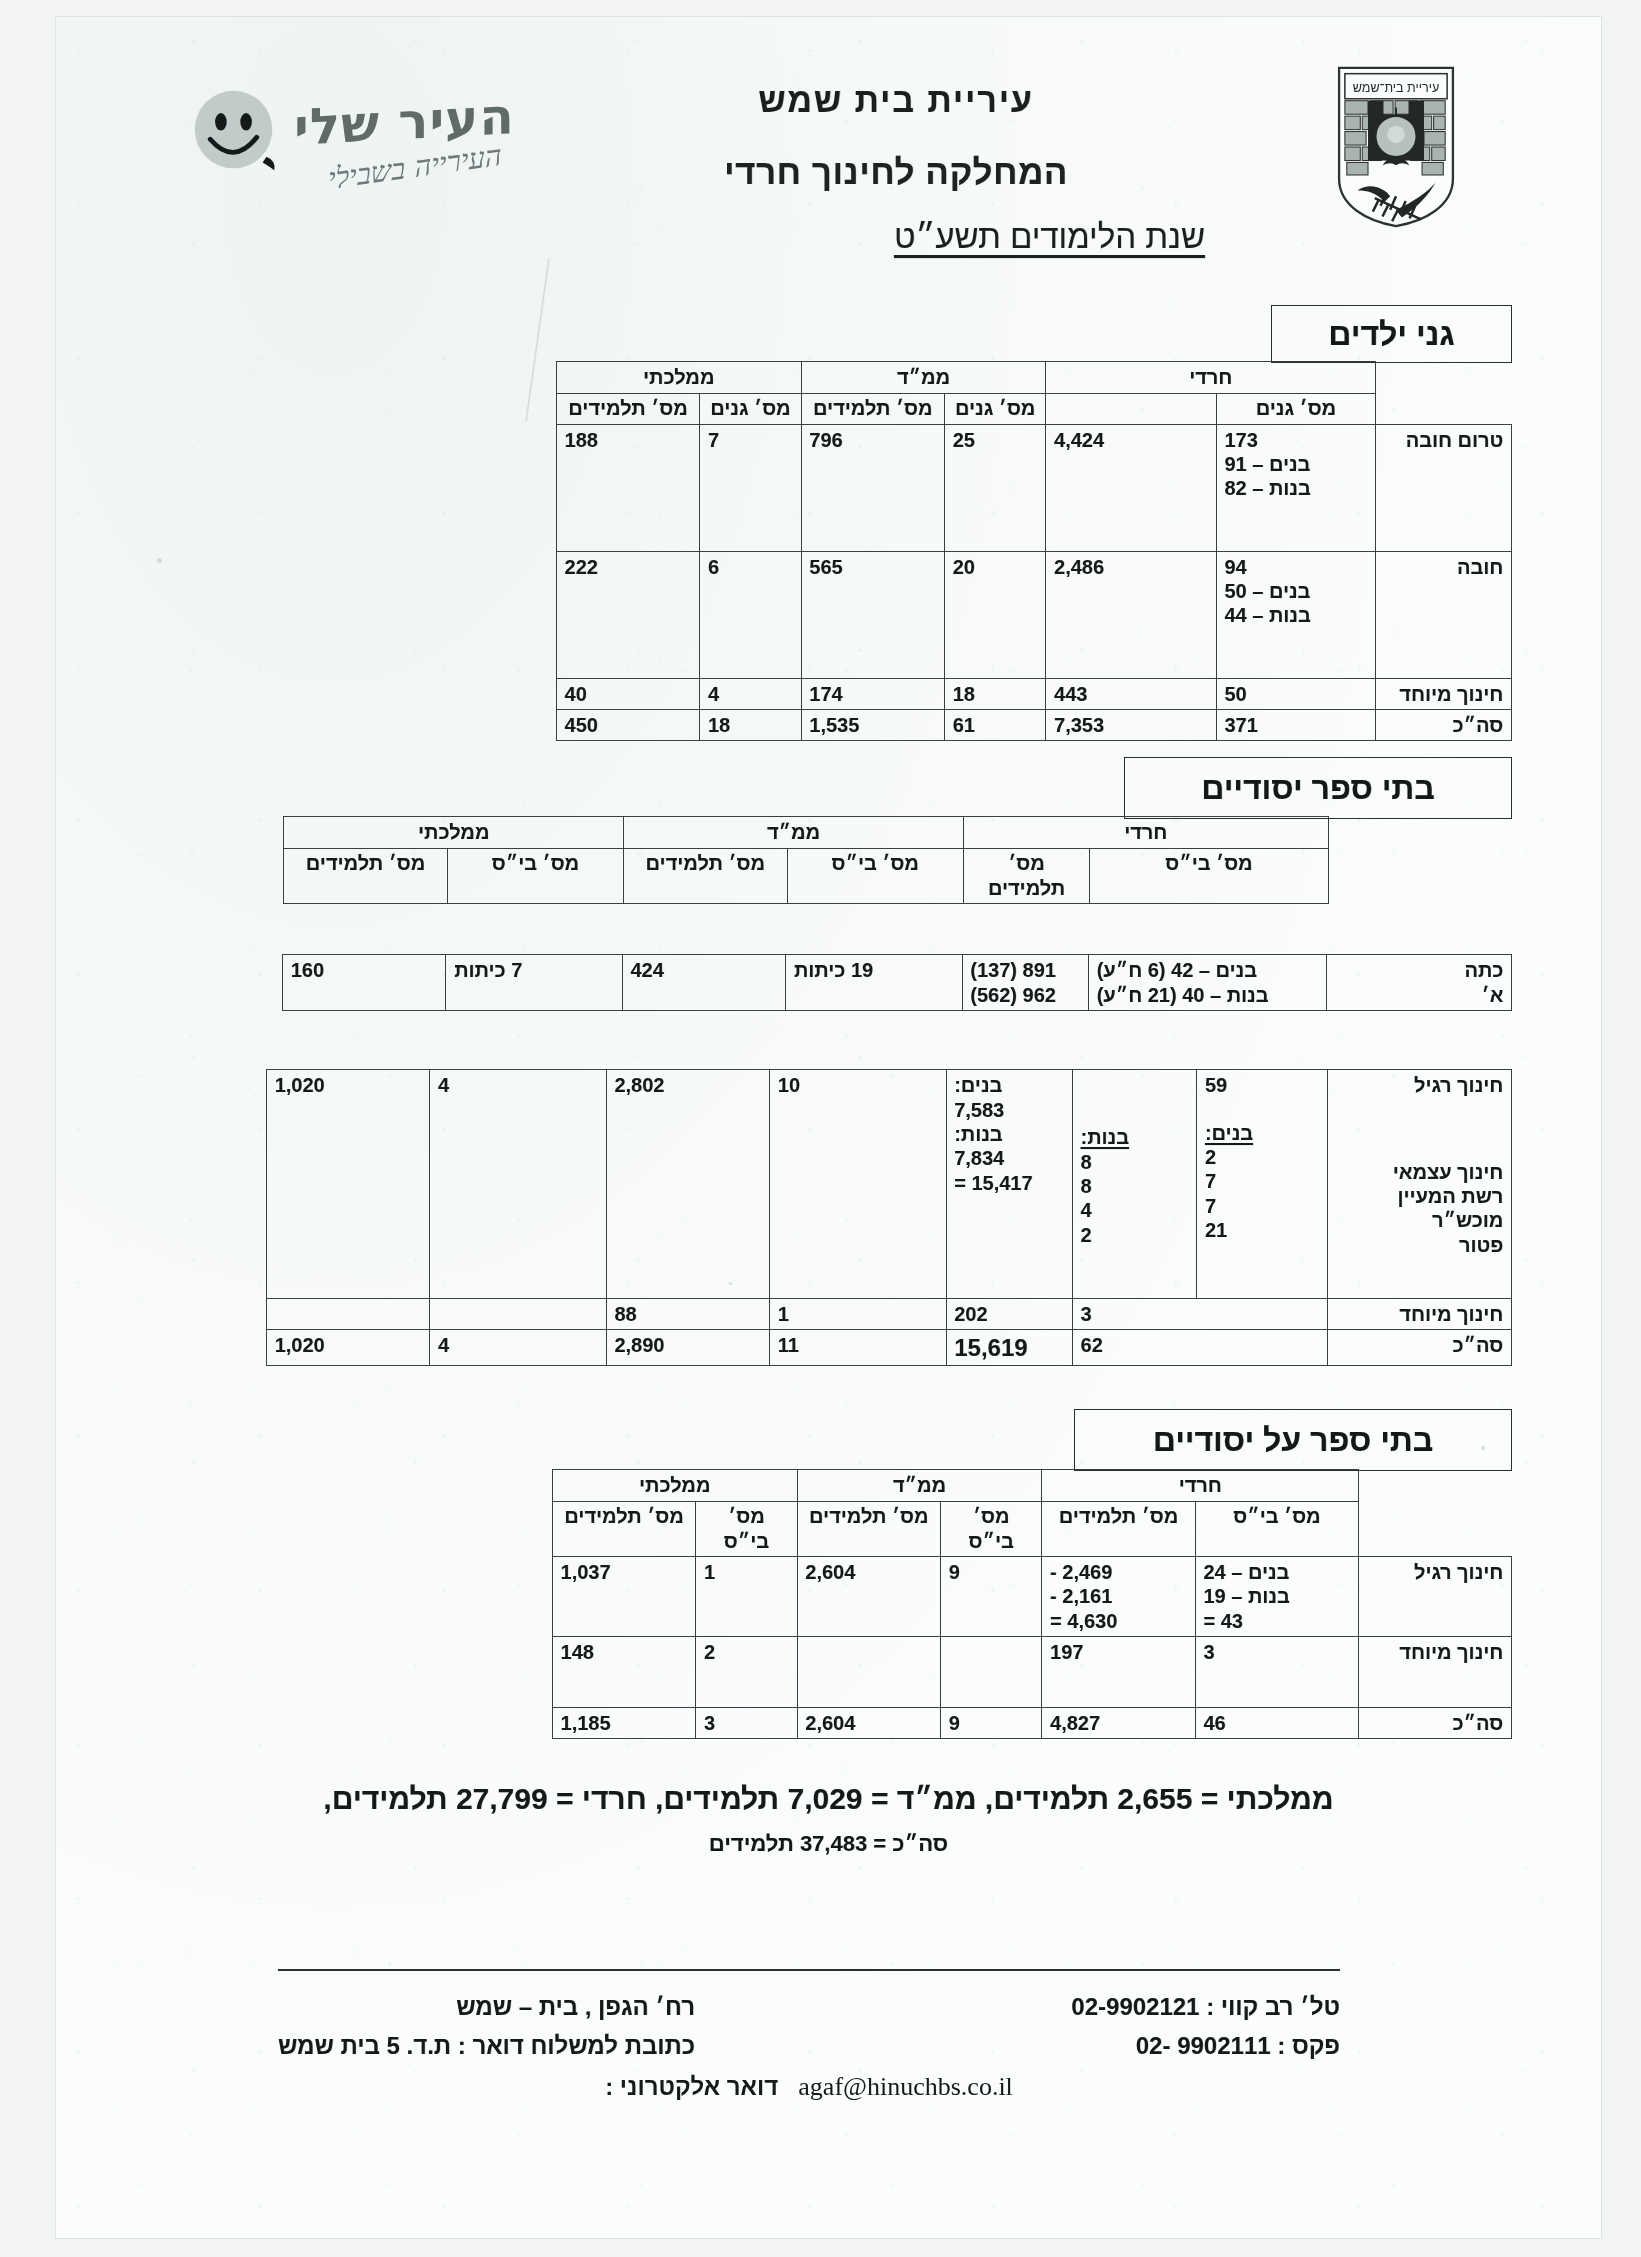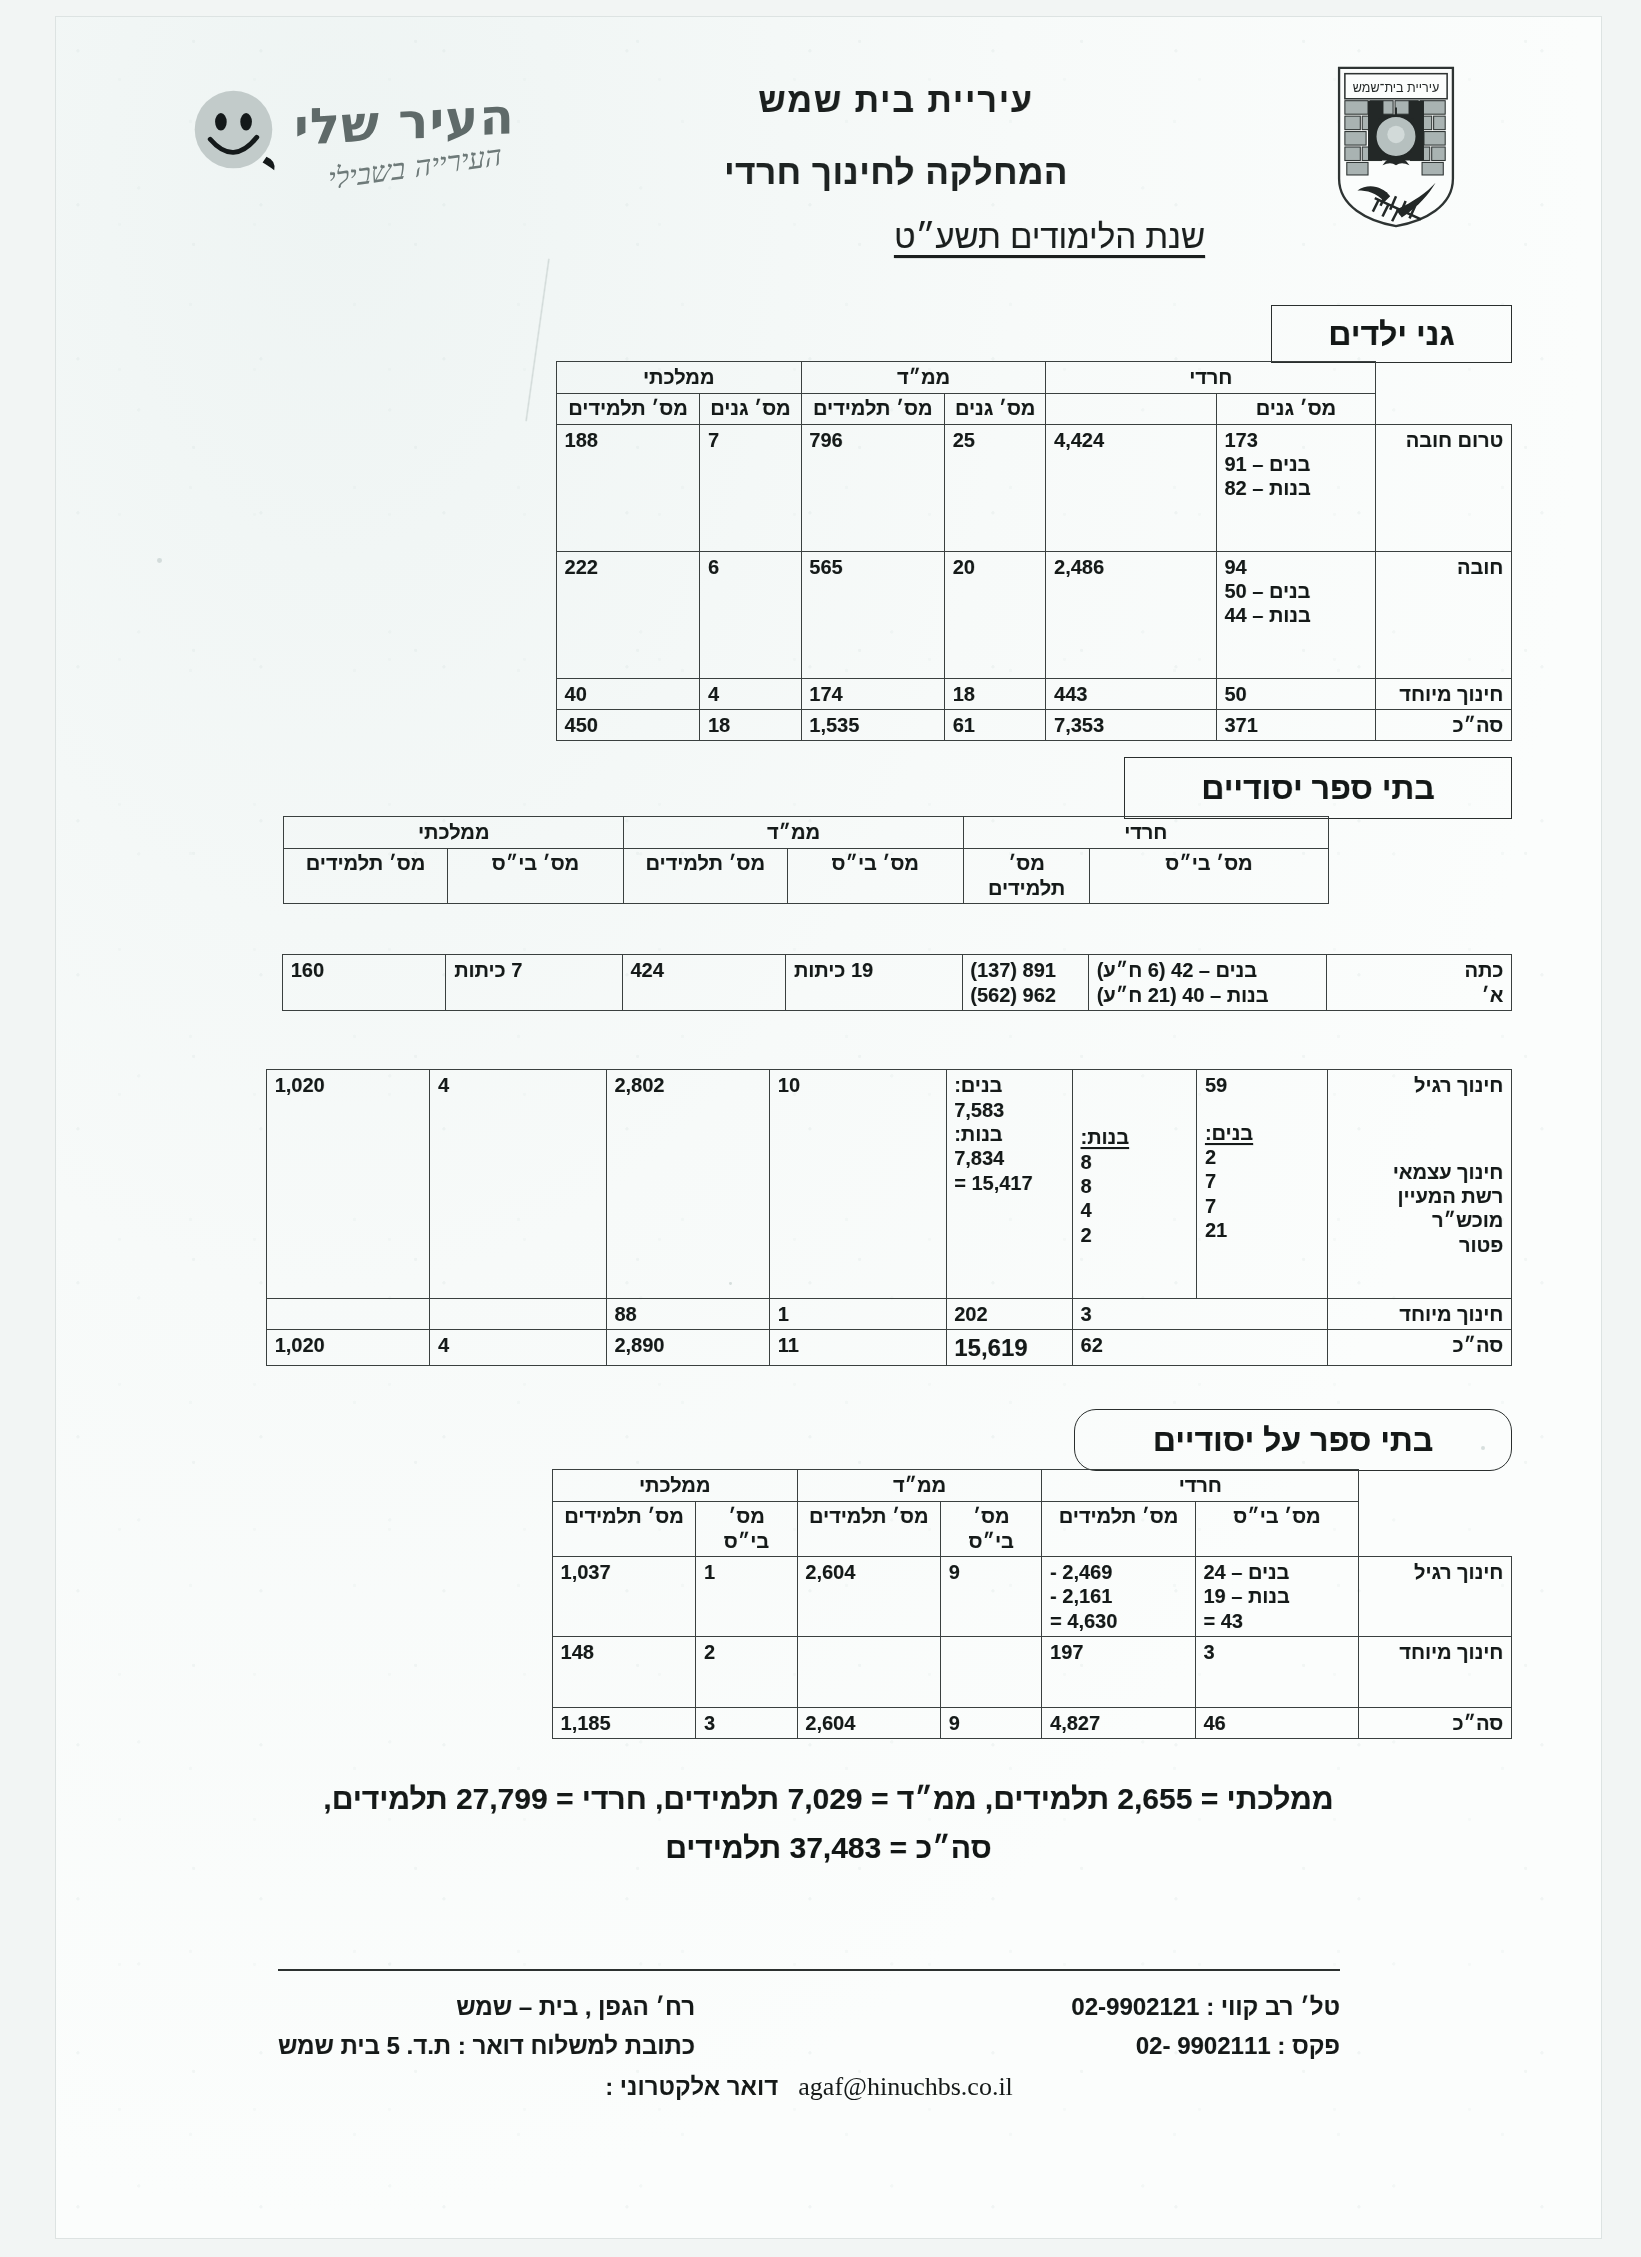--- a/index.html
+++ b/index.html
@@ -78,21 +78,21 @@
   table.grid td.nb{border:none;}
   .grp{font-size:21px;}
   .hdr2{font-size:19.3px;line-height:1.2;}
   .tall{height:127px;}
   u.ul{text-decoration:underline;text-underline-offset:2.9px;}
 
   
   #summary{position:absolute;right:77px;left:77px;top:1759px;text-align:center;}
   #sum1{font-size:30px;font-weight:bold;color:#151918;line-height:1.5;
     text-shadow:0.5px 0.4px 0 rgba(60,70,68,.35);}
-  #sum2{font-size:30px;font-weight:bold;color:#121615;margin-top:9.7px;
+  #sum2{font-size:22px;font-weight:bold;color:#121615;margin-top:9.7px;
     text-shadow:0.5px 0.4px 0 rgba(60,70,68,.35);}
 
   
   #footer{position:absolute;right:261px;left:222px;top:1952px;}
   #frule{height:0;border-top:2.4px solid #2c3130;margin-bottom:15.4px;}
   .frow{display:flex;justify-content:space-between;align-items:flex-start;
     font-size:24px;font-weight:bold;color:#151918;line-height:1.65;
     text-shadow:0.4px 0.3px 0 rgba(60,70,68,.35);}
   .fcol-r{text-align:right;}
   .fcol-l{text-align:right;direction:rtl;}
@@ -349,21 +349,21 @@
       <td class="num" colspan="2">62</td>
       <td class="num" style="font-size:24px;">15,619</td>
       <td class="num">11</td>
       <td class="num">2,890</td>
       <td class="num">4</td>
       <td class="num">1,020</td>
     </tr>
   </tbody>
     </table>
 
-  <div class="sec-title" style="right:89px;top:1392px;width:436px;height:60px;border-radius:22px;">בתי ספר על יסודיים</div>
+  <div class="sec-title" style="right:89px;top:1392px;width:436px;height:60px;">בתי ספר על יסודיים</div>
 
   <table class="grid" id="tbl-hs" style="right:89px;top:1452px;">
     <tbody>
         <tr>
       <td class="nb" style="width:137px;"></td>
       <td class="grp" colspan="2">חרדי</td>
       <td class="grp" colspan="2">ממ״ד</td>
       <td class="grp" colspan="2">ממלכתי</td>
     </tr>
     <tr>

